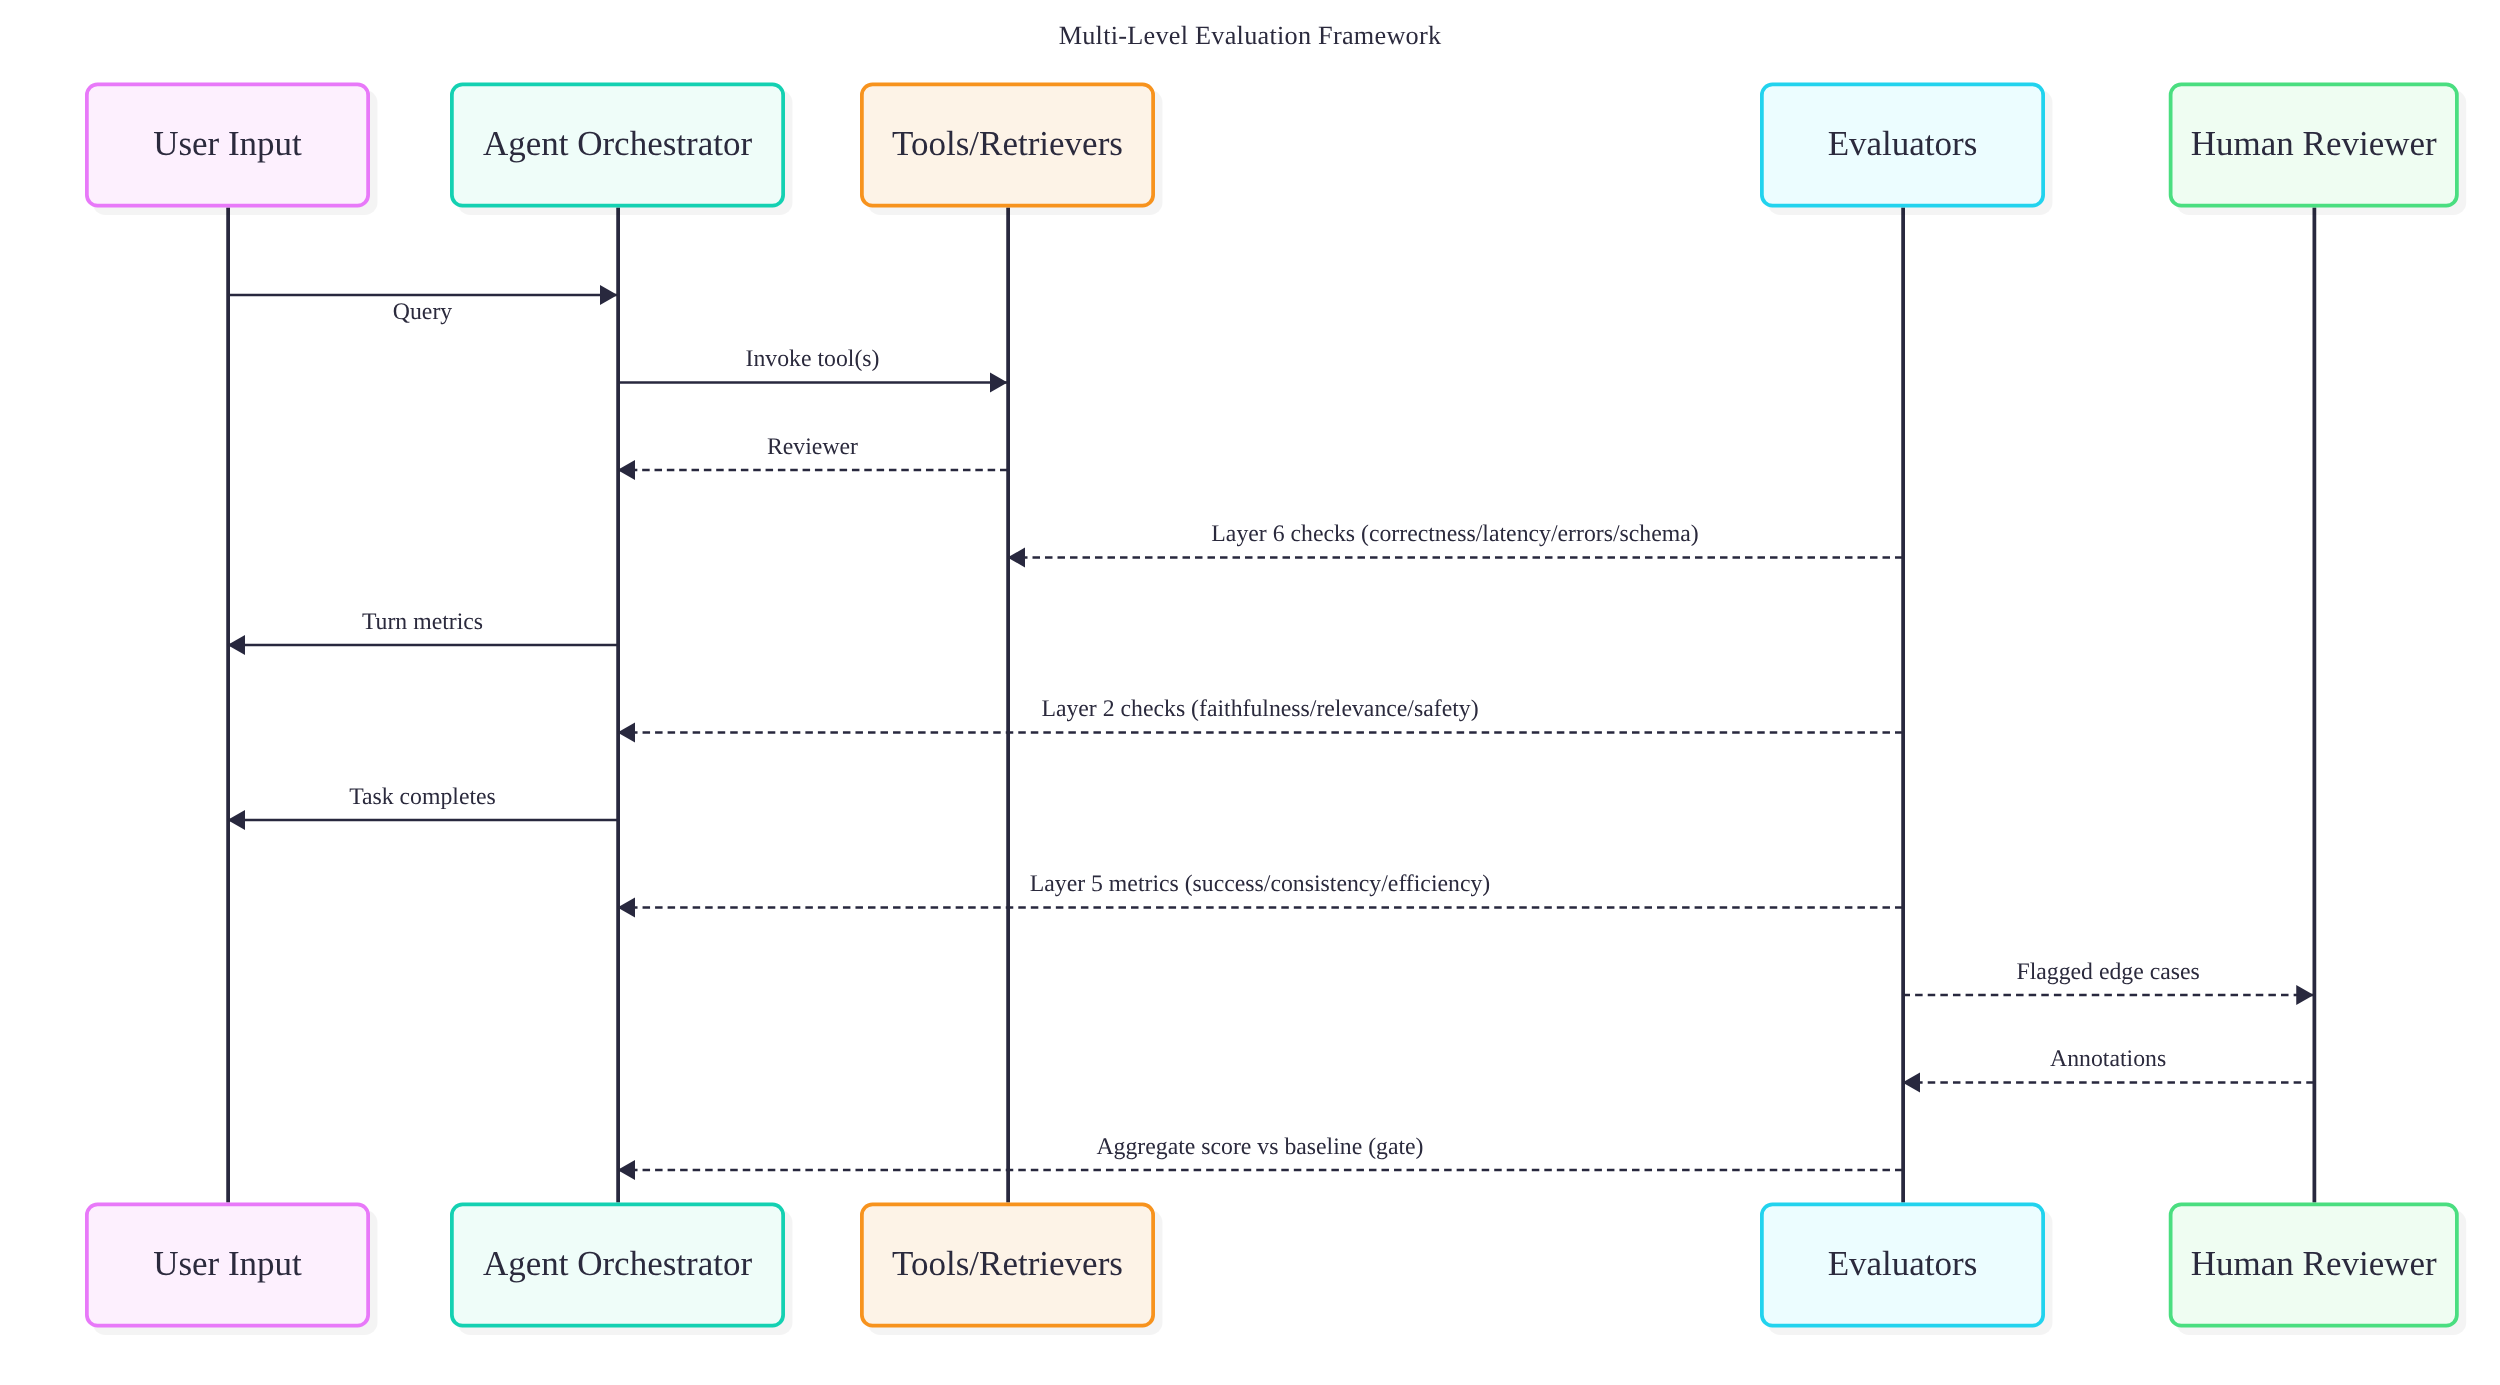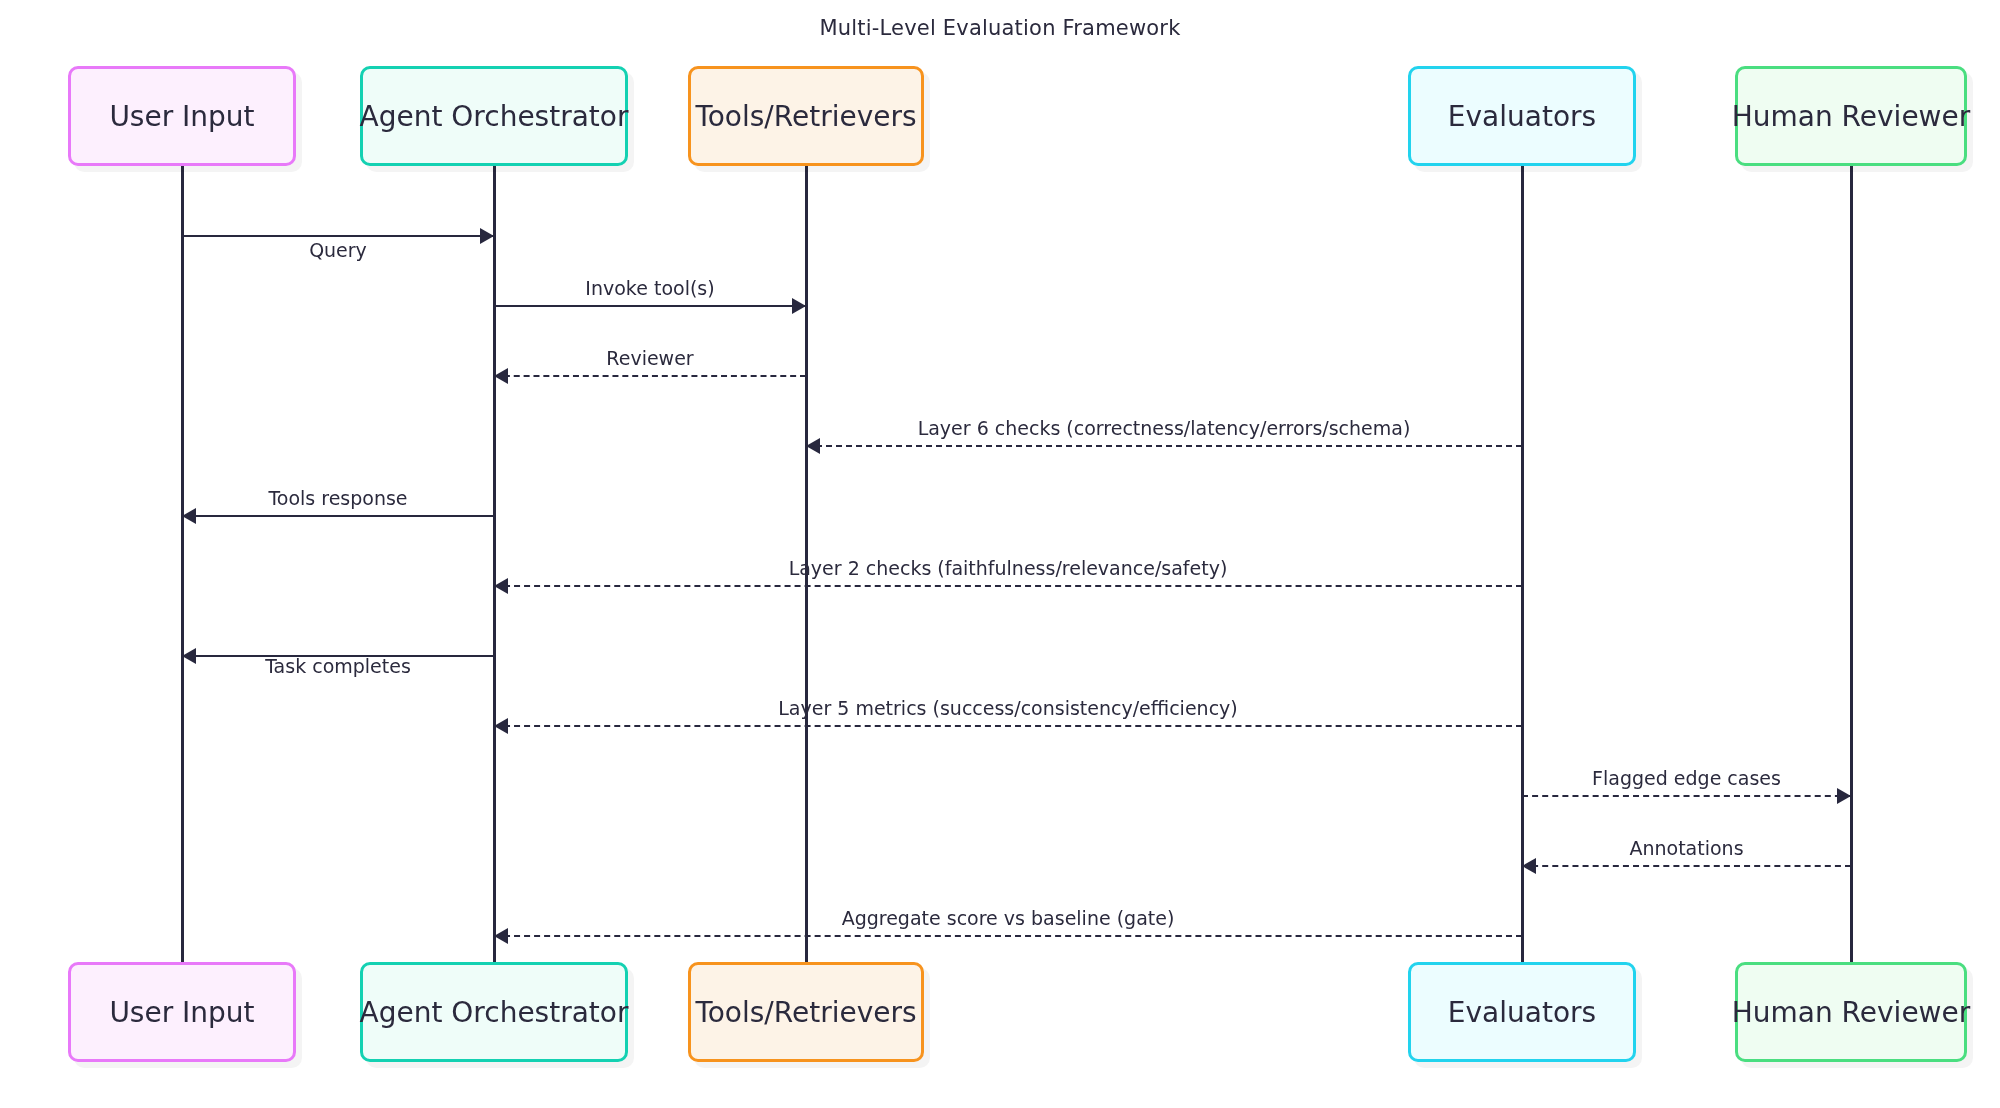--- a/index.html
+++ b/index.html
@@ -11,20 +11,21 @@
     width: 2000px;
     height: 1108px;
     font-family: "DejaVu Sans", "Liberation Sans", sans-serif;
     overflow: hidden;
   }
   #diagram {
     position: relative;
     width: 2000px;
     height: 1068px;
     background: #ffffff;
+    font-family: Liberation Serif, serif;
   }
   .title {
     position: absolute;
     top: 16px;
     left: 0;
     width: 2000px;
     text-align: center;
     font-size: 21px;
     color: #2b2a3d;
     letter-spacing: 0.2px;
@@ -114,31 +115,31 @@
         <div class="msg-label" style="left: 650px; top: 347px;">Reviewer</div>
       </div>
       <div style="position: absolute; left: 0px; top: 0px;">
         <div class="msg-line dotted" style="left: 806px; top: 445px; width: 716px;"></div>
         <div class="arrowhead left" style="top: 438px; left: 806px;"></div>
         <div class="msg-label" style="left: 1164px; top: 417px;">Layer 6 checks (correctness/latency/errors/schema)</div>
       </div>
       <div style="position: absolute; left: 0px; top: 0px;">
         <div class="msg-line" style="left: 182px; top: 515px; width: 312px;"></div>
         <div class="arrowhead left" style="top: 508px; left: 182px;"></div>
-        <div class="msg-label" style="left: 338px; top: 487px;">Tools response</div>
+        <div class="msg-label" style="left: 338px; top: 487px;">Turn metrics</div>
       </div>
       <div style="position: absolute; left: 0px; top: 0px;">
         <div class="msg-line dotted" style="left: 494px; top: 585px; width: 1028px;"></div>
         <div class="arrowhead left" style="top: 578px; left: 494px;"></div>
         <div class="msg-label" style="left: 1008px; top: 557px;">Layer 2 checks (faithfulness/relevance/safety)</div>
       </div>
       <div style="position: absolute; left: 0px; top: 0px;">
         <div class="msg-line" style="left: 182px; top: 655px; width: 312px;"></div>
         <div class="arrowhead left" style="top: 648px; left: 182px;"></div>
-        <div class="msg-label" style="left: 338px; top: 655px;">Task completes</div>
+        <div class="msg-label" style="left: 338px; top: 627px;">Task completes</div>
       </div>
       <div style="position: absolute; left: 0px; top: 0px;">
         <div class="msg-line dotted" style="left: 494px; top: 725px; width: 1028px;"></div>
         <div class="arrowhead left" style="top: 718px; left: 494px;"></div>
         <div class="msg-label" style="left: 1008px; top: 697px;">Layer 5 metrics (success/consistency/efficiency)</div>
       </div>
       <div style="position: absolute; left: 0px; top: 0px;">
         <div class="msg-line dotted" style="left: 1522px; top: 795px; width: 329px;"></div>
         <div class="arrowhead right" style="top: 788px; left: 1837px;"></div>
         <div class="msg-label" style="left: 1686.5px; top: 767px;">Flagged edge cases</div>

